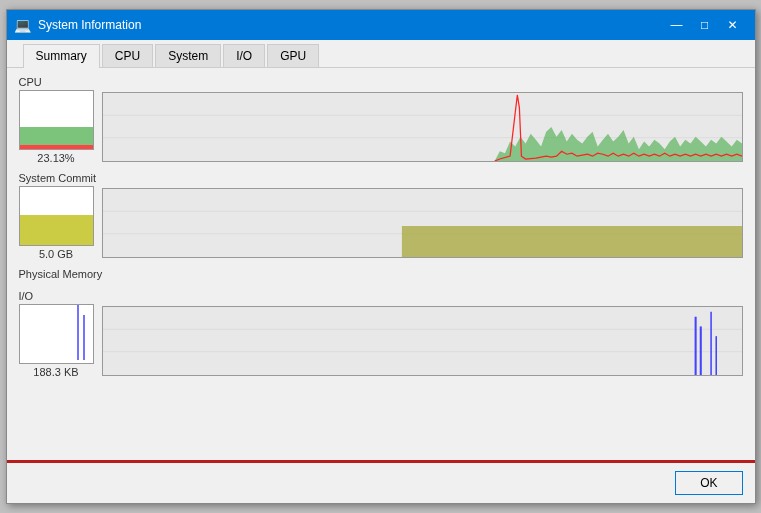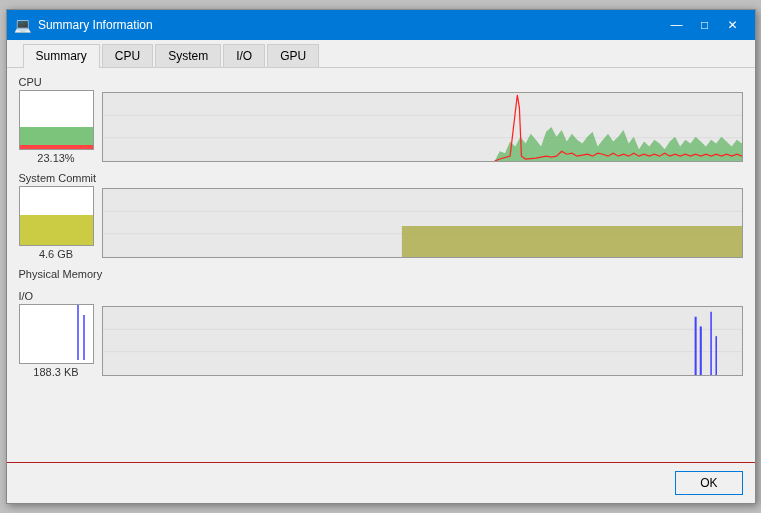--- a/index.html
+++ b/index.html
@@ -176,21 +176,21 @@
       width: 100%;
       height: 100%;
       position: absolute;
       top: 0; left: 0;
     }
 
     .footer {
       padding: 8px 12px;
       display: flex;
       justify-content: flex-end;
-      border-top: 1px solid #b91c1c;
+      border-top: 3px solid #b91c1c;
       flex-shrink: 0;
     }
     .ok-btn {
       padding: 4px 24px;
       background: #f0f0f0;
       border: 1px solid #0078d7;
       color: #000;
       font-size: 12px;
       cursor: pointer;
     }
@@ -206,21 +206,21 @@
       margin-bottom: 4px;
     }
   </style>
 </head>
 <body>
 
 <div class="window">
 
   <div class="title-bar">
     <span class="title-bar-icon">💻</span>
-    <span class="title-bar-text">Summary Information</span>
+    <span class="title-bar-text">System Information</span>
     <div class="title-bar-controls">
       <button class="title-btn">—</button>
       <button class="title-btn">□</button>
       <button class="title-btn close">✕</button>
     </div>
   </div>
 
   <div class="tabs">
     <div class="tab active">Summary</div>
     <div class="tab">CPU</div>
@@ -257,21 +257,21 @@
       </div>
     </div>
 
     <div class="metric-block">
       <div class="section-label">System Commit</div>
       <div class="chart-container">
         <div class="mini-chart-box">
           <div class="mini-chart">
             <div class="commit-mini-fill"></div>
           </div>
-          <div class="mini-value">4.6 GB</div>
+          <div class="mini-value">5.0 GB</div>
         </div>
         <div class="big-chart">
           <svg viewBox="0 0 620 70" preserveAspectRatio="none">
             <rect width="620" height="70" fill="#e8e8e8"></rect>
             <line x1="0" y1="23" x2="620" y2="23" stroke="#d0d0d0" stroke-width="0.5"></line>
             <line x1="0" y1="46" x2="620" y2="46" stroke="#d0d0d0" stroke-width="0.5"></line>
 
             <polygon points="290,70 290,38 620,38 620,70" fill="#aaaa44" opacity="0.8"></polygon>
           </svg>
         </div>

